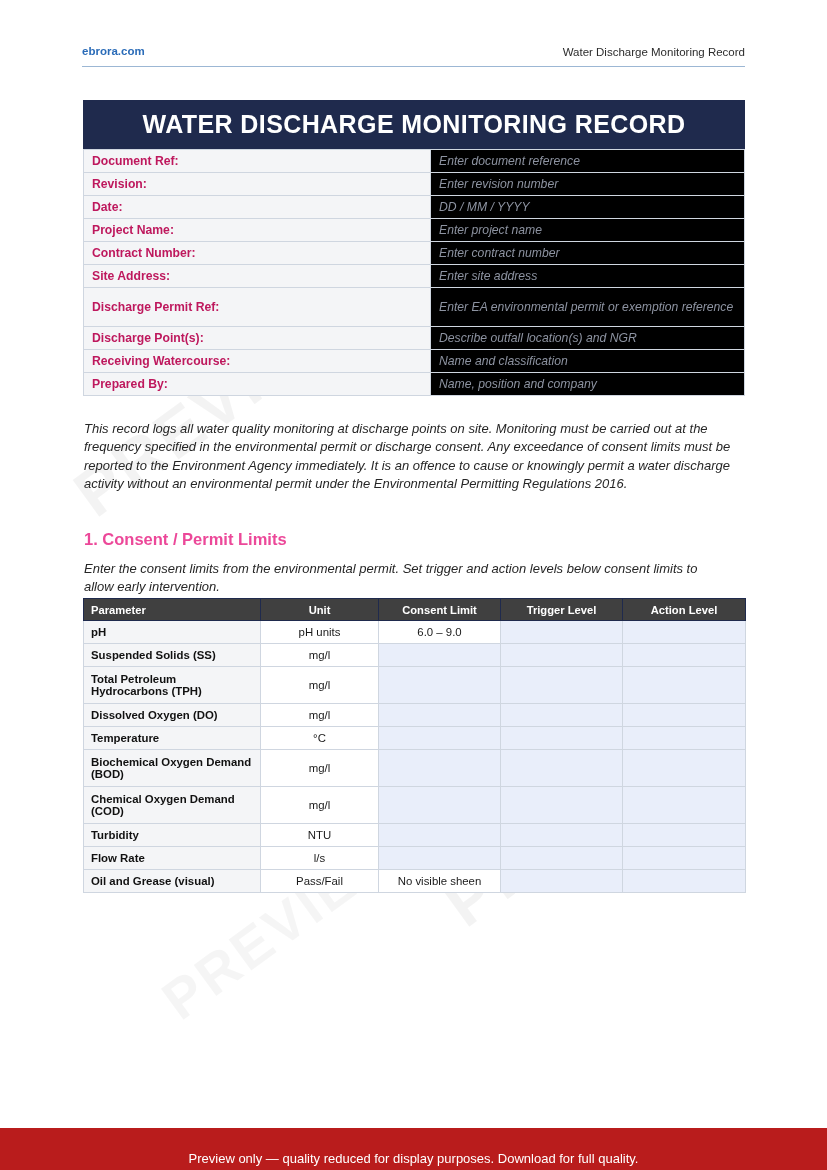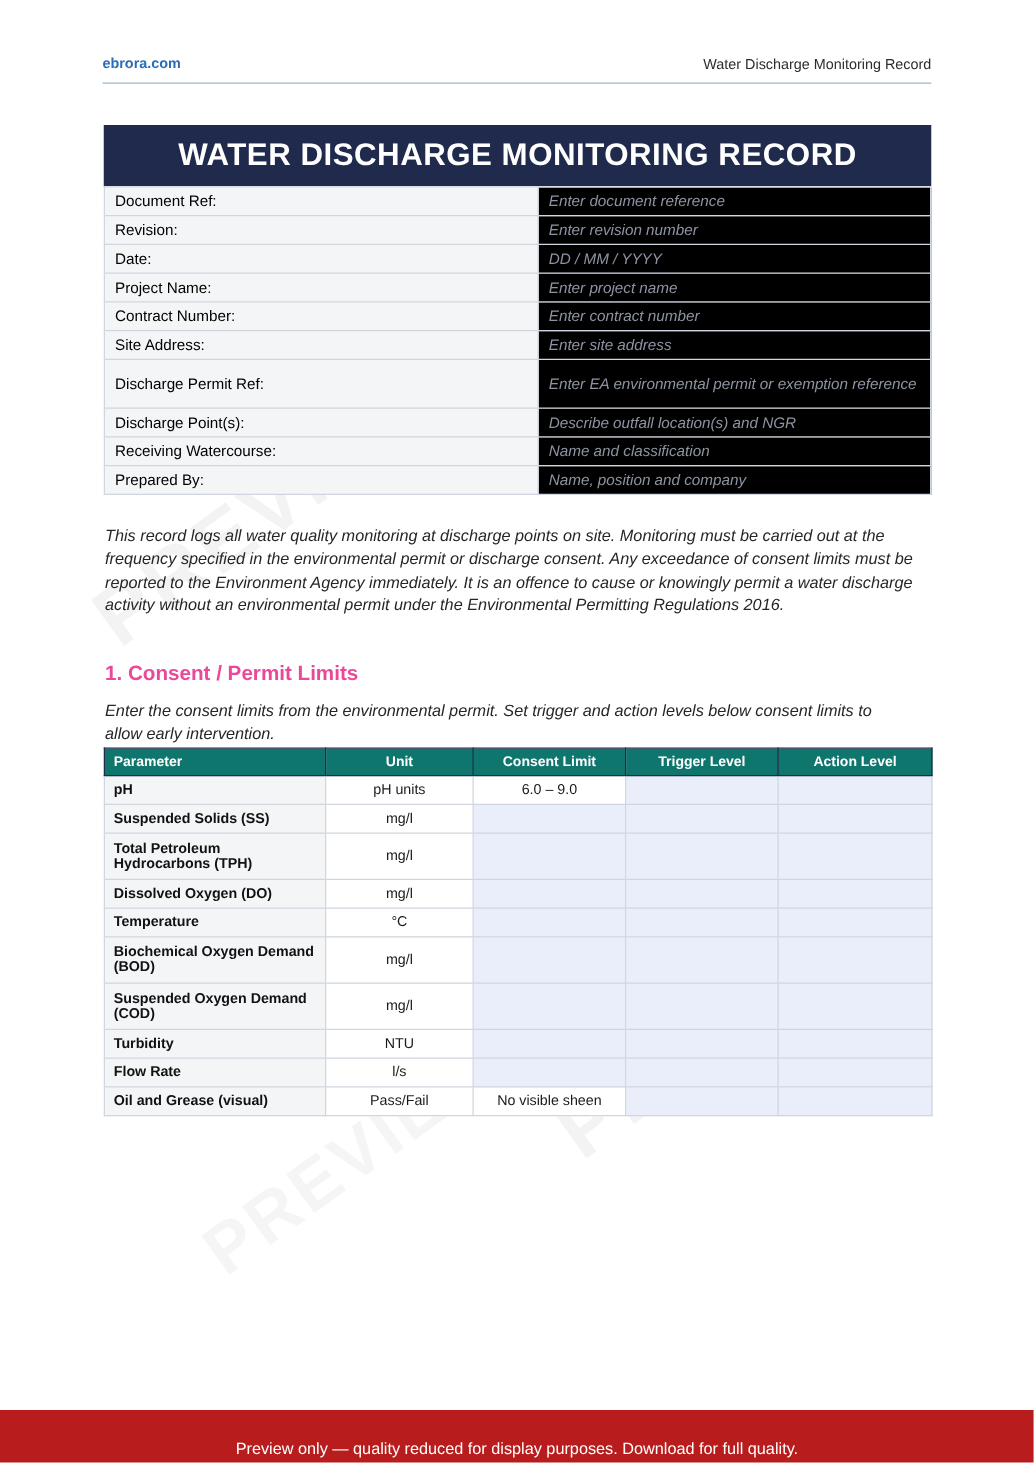--- a/index.html
+++ b/index.html
@@ -109,22 +109,22 @@
   }
   .info-table td {
     border: 1px solid #cfd6e0;
     padding: 4px 8px;
     font-size: 12.2px;
     vertical-align: middle;
   }
   .info-table td.lbl {
     width: 330px;
     background: #f4f5f7;
-    font-weight: 400;
-    color: #000000;
+    font-weight: 700;
+    color: #be185d;
   }
   .info-table td.val {
     background: #000000;
     color: #8d93a1;
     font-style: italic;
   }
   .info-table tr.tall td { height: 30px; }
 
   
   .intro {
@@ -166,21 +166,21 @@
     position: absolute;
     left: 83px;
     top: 598px;
     width: 662px;
     border-collapse: collapse;
     table-layout: fixed;
     z-index: 10;
     background: #fff;
   }
   .limits-table th {
-    background: #0f766e;
+    background: #404040;
     color: #ffffff;
     font-size: 11.2px;
     font-weight: 700;
     padding: 4px 7px;
     border: 1px solid #1f2a4d;
     height: 13px;
     text-align: center;
   }
   .limits-table th.th-param { text-align: left; }
   .limits-table td {
@@ -381,21 +381,21 @@
         <td class="c-blank"></td>
       </tr>
       <tr class="r-tall">
         <td class="c-param">Biochemical Oxygen Demand (BOD)</td>
         <td class="c-unit">mg/l</td>
         <td class="c-consent empty"></td>
         <td class="c-blank"></td>
         <td class="c-blank"></td>
       </tr>
       <tr class="r-tall">
-        <td class="c-param">Suspended Oxygen Demand (COD)</td>
+        <td class="c-param">Chemical Oxygen Demand (COD)</td>
         <td class="c-unit">mg/l</td>
         <td class="c-consent empty"></td>
         <td class="c-blank"></td>
         <td class="c-blank"></td>
       </tr>
       <tr>
         <td class="c-param">Turbidity</td>
         <td class="c-unit">NTU</td>
         <td class="c-consent empty"></td>
         <td class="c-blank"></td>

